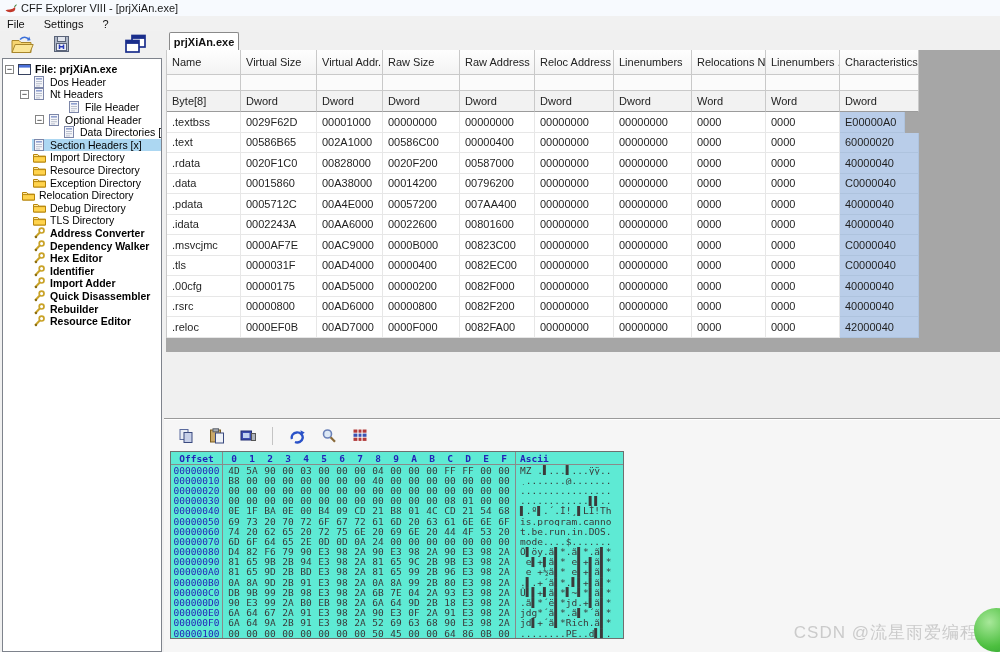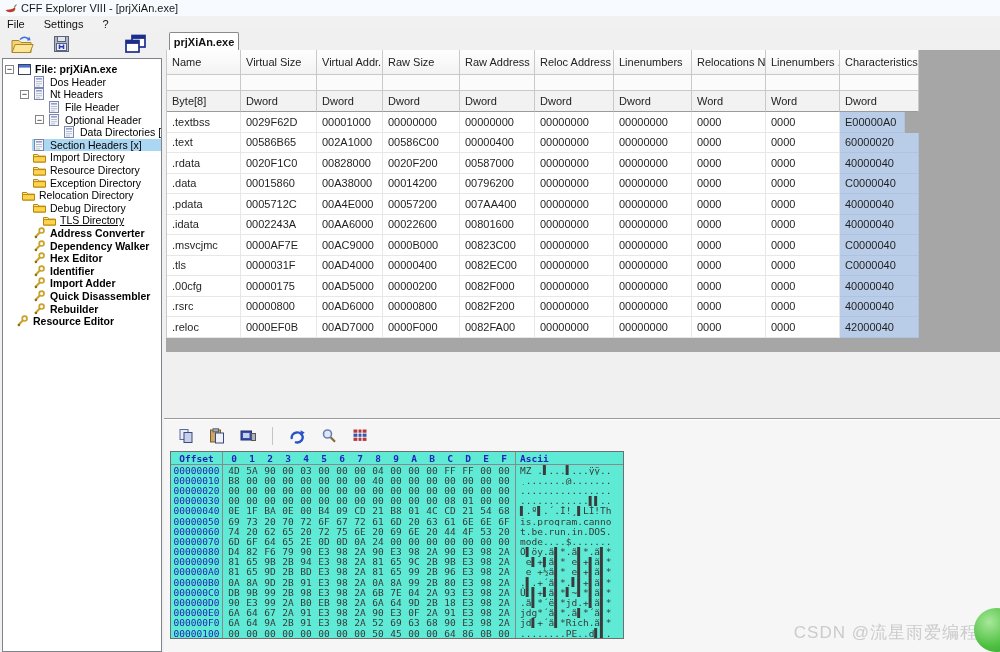--- a/index.html
+++ b/index.html
@@ -150,21 +150,21 @@
             <rect x="1.5" y="0.5" width="9" height="11" fill="#f4f5f9" stroke="#7c86a8"></rect>
             <rect x="3" y="2" width="6" height="1.6" fill="#8fa0cf"></rect>
             <rect x="3" y="5" width="6" height="1" fill="#b9bfcc"></rect>
             <rect x="3" y="7.2" width="6" height="1" fill="#b9bfcc"></rect>
             <rect x="3" y="9.4" width="4" height="1" fill="#b9bfcc"></rect>
           </svg>
         </span>
         <span class="tlabel">Nt Headers</span>
       </span>
     </div>
-    <div class="trow" style="padding-left: 32px;">
+    <div class="trow" style="padding-left: 52px;">
       <span class="exp"></span>
       <span class="hl">
         <span class="ticon">
           <svg width="12" height="12">
             <rect x="1.5" y="0.5" width="9" height="11" fill="#f4f5f9" stroke="#7c86a8"></rect>
             <rect x="3" y="2" width="6" height="1.6" fill="#8fa0cf"></rect>
             <rect x="3" y="5" width="6" height="1" fill="#b9bfcc"></rect>
             <rect x="3" y="7.2" width="6" height="1" fill="#b9bfcc"></rect>
             <rect x="3" y="9.4" width="4" height="1" fill="#b9bfcc"></rect>
           </svg>
@@ -270,21 +270,21 @@
       <span class="hl">
         <span class="ticon">
           <svg width="13" height="11">
             <path d="M0.5 2.5 h4.2 l1.4 1.6 h6.4 v5.9 h-12z" fill="#FFE9A2" stroke="#B8860B"></path>
             <path d="M0.5 4.6 h12 v5.4 h-12z" fill="#FFD34D" stroke="#B8860B"></path>
           </svg>
         </span>
         <span class="tlabel">Debug Directory</span>
       </span>
     </div>
-    <div class="trow" style="padding-left: 27px; text-decoration: underline;">
+    <div class="trow" style="padding-left: 17px;">
       <span class="exp"></span>
       <span class="hl">
         <span class="ticon">
           <svg width="13" height="11">
             <path d="M0.5 2.5 h4.2 l1.4 1.6 h6.4 v5.9 h-12z" fill="#FFE9A2" stroke="#B8860B"></path>
             <path d="M0.5 4.6 h12 v5.4 h-12z" fill="#FFD34D" stroke="#B8860B"></path>
           </svg>
         </span>
         <span class="tlabel">TLS Directory</span>
       </span>
@@ -373,21 +373,21 @@
         <span class="ticon">
           <svg width="12" height="12">
             <path d="M2 10.5 L7 5.2" stroke="#C9A227" stroke-width="2"></path>
             <circle cx="8.6" cy="3.6" r="2.4" fill="none" stroke="#C9A227" stroke-width="1.7"></circle>
             <circle cx="3" cy="10" r="1.2" fill="#8a6d14"></circle>
           </svg>
         </span>
         <span class="tlabel b">Rebuilder</span>
       </span>
     </div>
-    <div class="trow" style=" align-items: flex-end;">
+    <div class="trow" style="padding-left: 17px; align-items: flex-end;">
       <span class="exp"></span>
       <span class="hl">
         <span class="ticon">
           <svg width="12" height="12">
             <path d="M2 10.5 L7 5.2" stroke="#C9A227" stroke-width="2"></path>
             <circle cx="8.6" cy="3.6" r="2.4" fill="none" stroke="#C9A227" stroke-width="1.7"></circle>
             <circle cx="3" cy="10" r="1.2" fill="#8a6d14"></circle>
           </svg>
         </span>
         <span class="tlabel b">Resource Editor</span>

